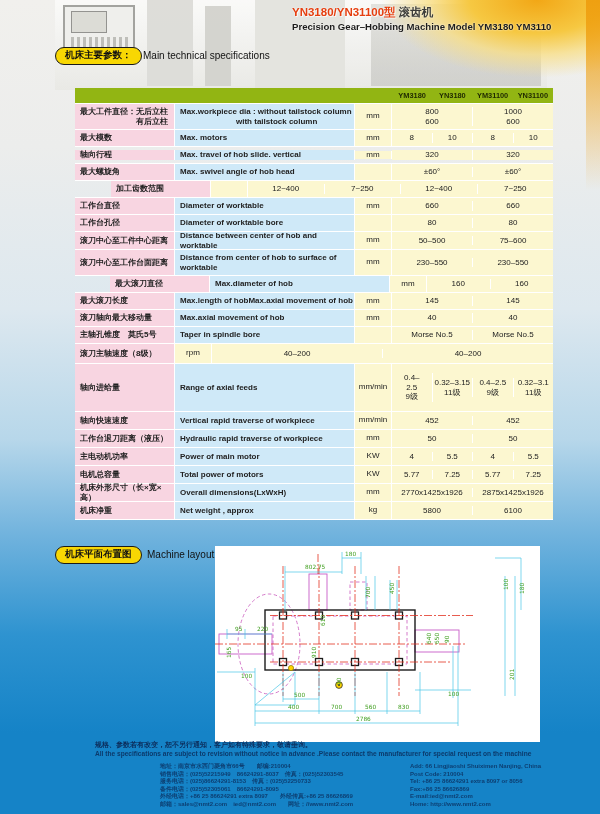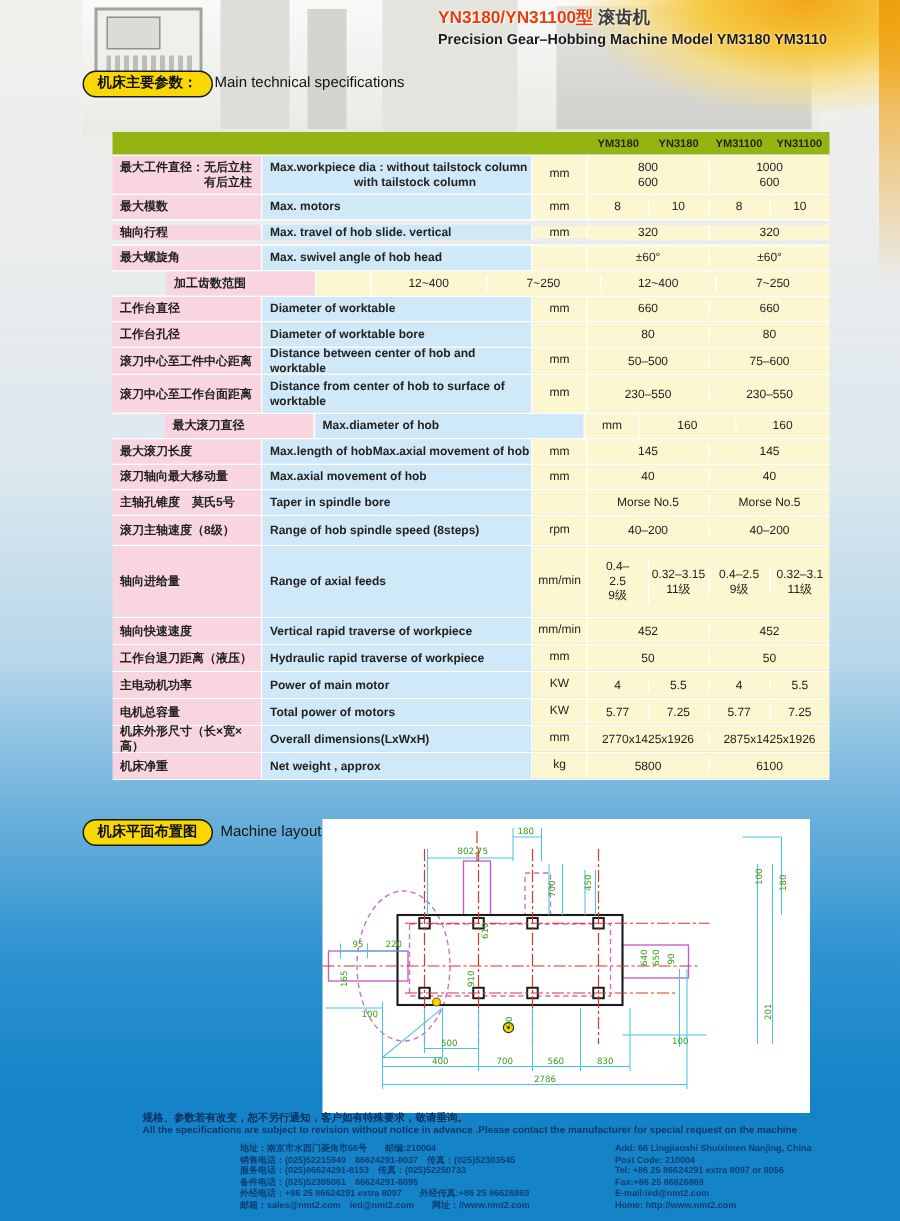--- a/index.html
+++ b/index.html
@@ -172,21 +172,20 @@
           <div class="cell c-vals"><div class="cell c-val">40</div><div class="cell c-val">40</div></div>
         </div>
         <div class="trow" style="height: 17px;">
           <div class="cell c-cn">主轴孔锥度　莫氏5号</div>
           <div class="cell c-en">Taper in spindle bore</div>
           <div class="cell c-unit"></div>
           <div class="cell c-vals"><div class="cell c-val">Morse No.5</div><div class="cell c-val">Morse No.5</div></div>
         </div>
         <div class="trow" style="height: 20px;">
           <div class="cell c-cn">滚刀主轴速度（8级）</div>
-          <div class="cell c-en">Range of hob spindle speed (8steps)</div>
           <div class="cell c-unit">rpm</div>
           <div class="cell c-vals"><div class="cell c-val">40–200</div><div class="cell c-val">40–200</div></div>
         </div>
         <div class="trow" style="height: 48px;">
           <div class="cell c-cn">轴向进给量</div>
           <div class="cell c-en">Range of axial feeds</div>
           <div class="cell c-unit">mm/min</div>
           <div class="cell c-vals"><div class="cell c-val">0.4–
 2.5
 9级</div><div class="cell c-val">0.32–3.15

